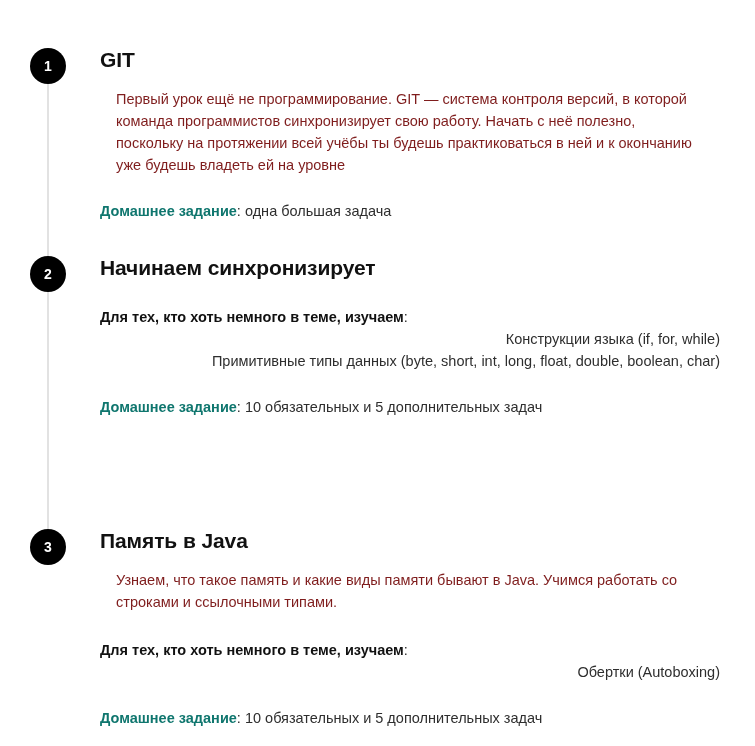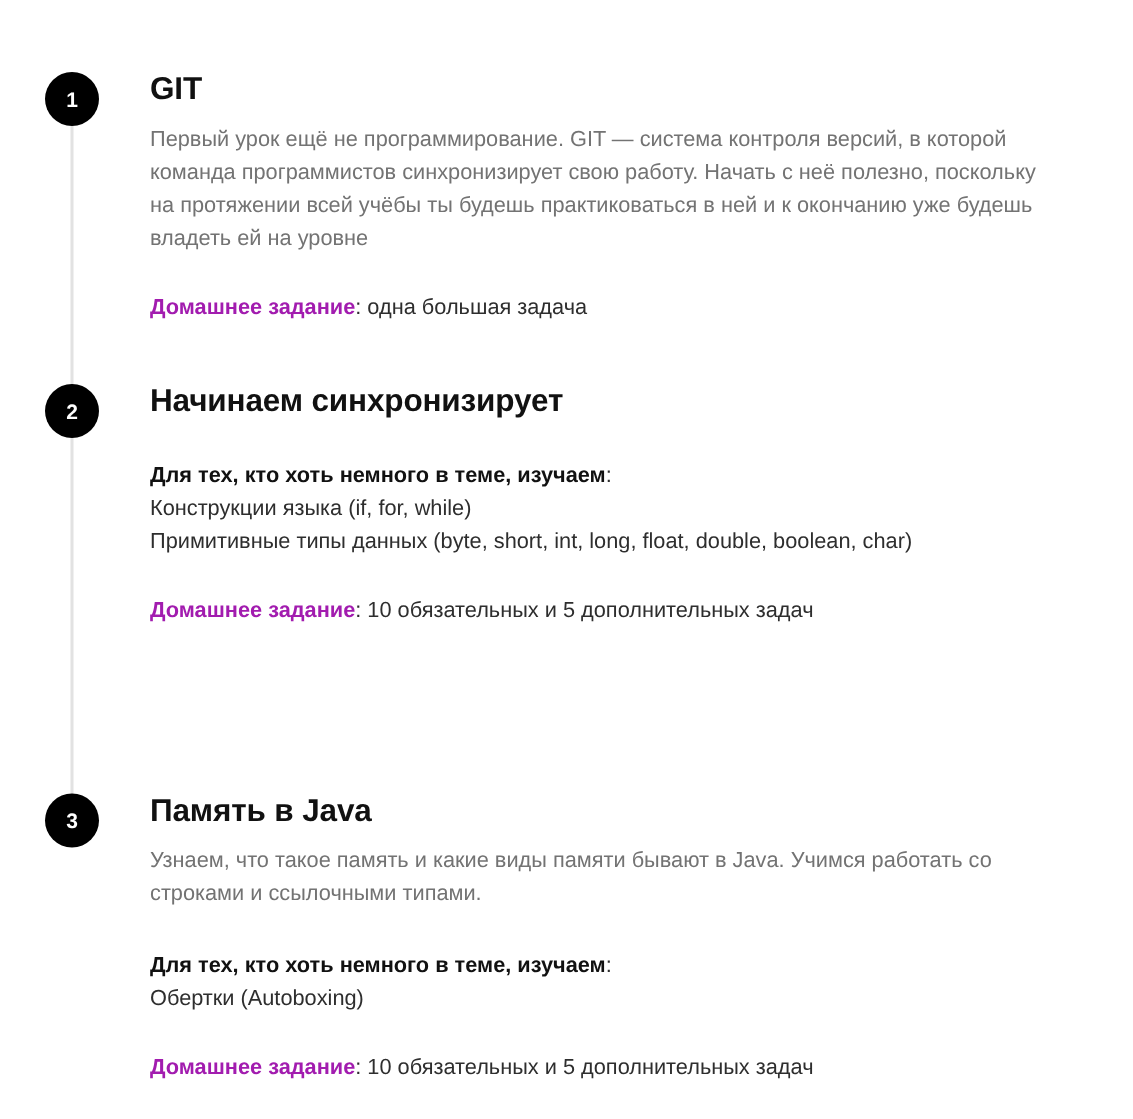--- a/index.html
+++ b/index.html
@@ -65,24 +65,24 @@
   .step-title {
     margin: 0 0 10px 0;
     font-size: 21px;
     font-weight: 700;
     color: #111111;
     letter-spacing: -0.1px;
     line-height: 1.15;
   }
 
   .step-desc {
-    margin: 0;
+    margin: 16px;
     font-size: 14.5px;
     line-height: 22px;
-    color: #737373;
+    color: #7f1d1d;
     max-width: 605px;
   }
 
   .topics {
     margin: 26px 0 0 0;
   }
 
   .topics-label {
     font-size: 14.5px;
     line-height: 22px;
@@ -90,31 +90,32 @@
   }
   .topics-label b {
     font-weight: 700;
     color: #111111;
   }
 
   .topic-line {
     font-size: 14.5px;
     line-height: 22px;
     color: #2e2e2e;
+    text-align: right;
   }
 
   .homework {
     margin: 24px 0 0 0;
     font-size: 14.5px;
     line-height: 22px;
     color: #2e2e2e;
   }
   .homework b {
     font-weight: 700;
-    color: #a21caf;
+    color: #0f766e;
   }
 </style>
 </head>
 <body>
 
 <div class="timeline">
 
   <div class="rail" style="top:66px;height:198px;"></div>
   <div class="rail" style="top:282px;height:258px;"></div>
 

